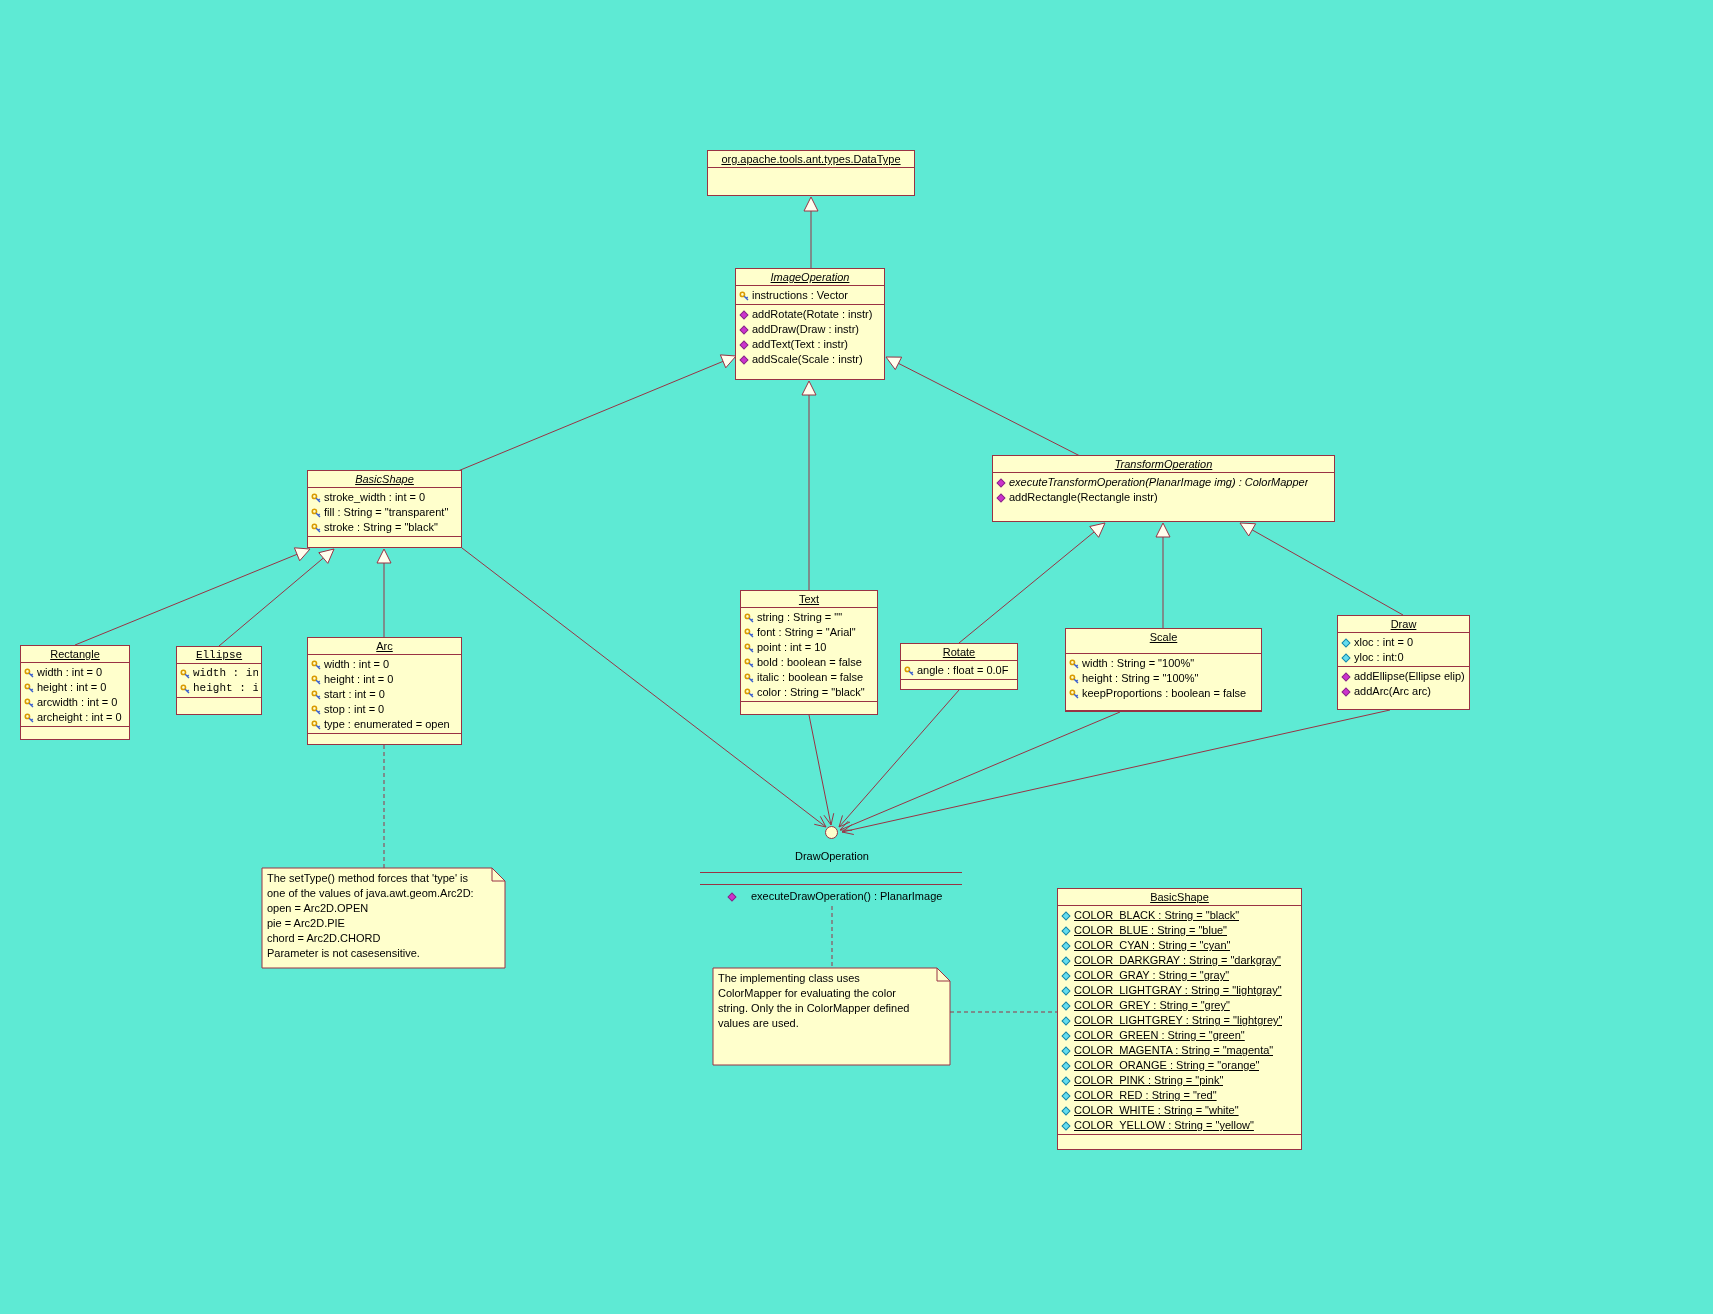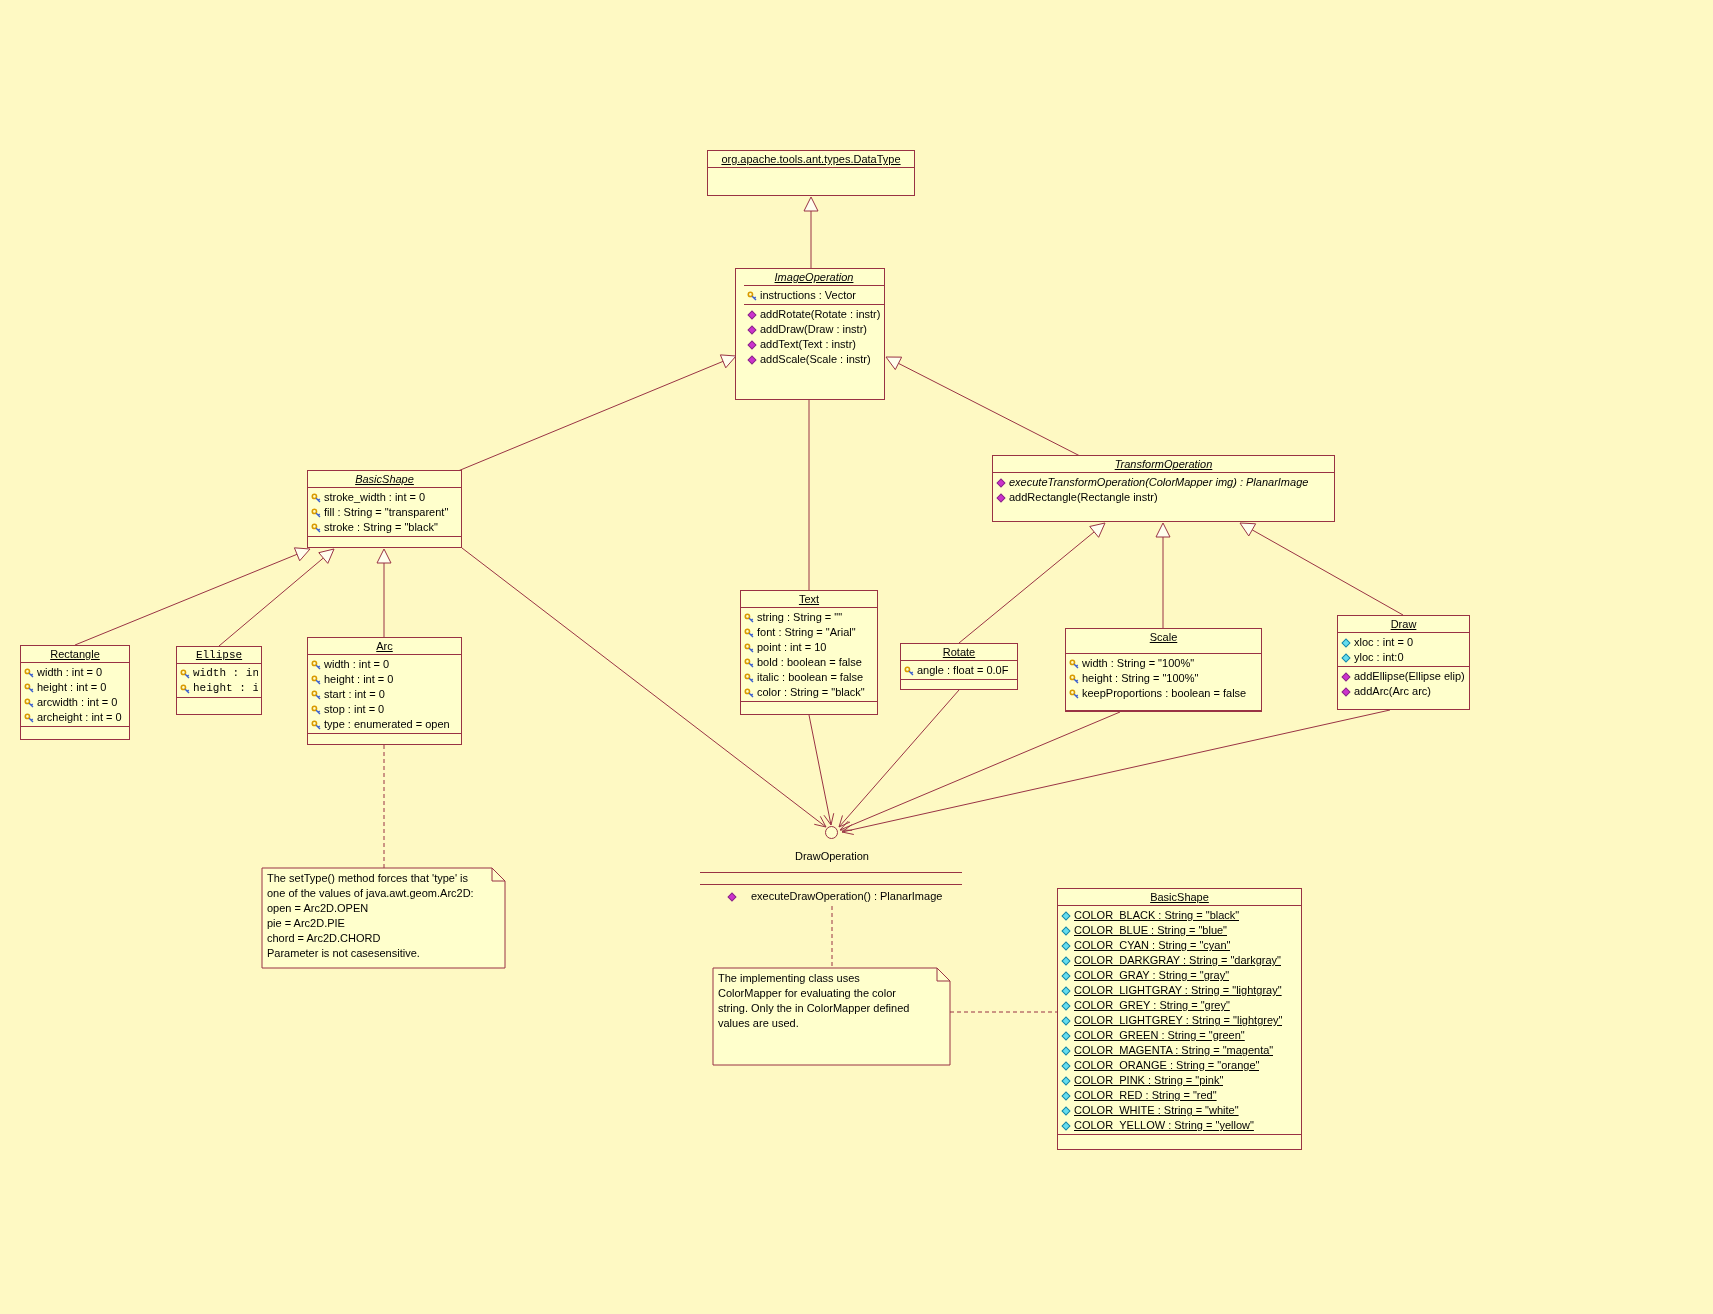--- a/index.html
+++ b/index.html
@@ -1,17 +1,17 @@
 <!DOCTYPE html>
 <html><head>
 <meta charset="utf-8">
 <style>
   html,body { margin:0; padding:0; background:#FFFFFF; }
   body { font-family:"Liberation Sans", sans-serif; }
-  #canvas { position:relative; width:1713px; height:1314px; background:#fef9c3; overflow:hidden; }
+  #canvas { position:relative; width:1713px; height:1314px; background:#5eead4; overflow:hidden; }
   #edges { position:absolute; left:0; top:0; }
 
   .uml-class {
     position:absolute; background:#FFFFCC; border:1px solid #993344;
     box-sizing:border-box; display:flex; flex-direction:column;
     font-size:11px; color:#000; overflow:hidden;
   }
   .uml-title {
     text-align:center; text-decoration:underline; line-height:13px;
     padding:2px 2px 1px 2px; flex:0 0 auto; white-space:nowrap; overflow:hidden;
@@ -112,21 +112,21 @@
       <path d="M262,868 L492,868 L505,881 L505,968 L262,968 Z" fill="#FFFFCC" stroke="#993344"></path>
       <path d="M492,868 L492,881 L505,881" fill="none" stroke="#993344"></path>
       <path d="M713,968 L937,968 L950,981 L950,1065 L713,1065 Z" fill="#FFFFCC" stroke="#993344"></path>
       <path d="M937,968 L937,981 L950,981" fill="none" stroke="#993344"></path>
     </svg>
   <div id="layer">
       <div class="uml-class" style="left: 707px; top: 150px; width: 208px; height: 46px;">
         <div class="uml-title">org.apache.tools.ant.types.DataType</div>
         <div class="uml-sec"></div>
       </div>
-      <div class="uml-class abstract" style="left: 735px; top: 268px; width: 150px; height: 132px; padding-left: 8px;">
+      <div class="uml-class abstract" style="left: 735px; top: 268px; width: 150px; height: 112px;">
         <div class="uml-title">ImageOperation</div>
         <div class="uml-sec">
           <div class="uml-row">
             <span class="uml-icon">
               <svg width="10" height="10" viewBox="0 0 10 10">
                 <circle cx="3.4" cy="3.4" r="2.1" fill="none" stroke="#D99A00" stroke-width="1.6"></circle>
                 <path d="M5.2 5.2 L9 9 M7.3 7.3 L8.7 5.9" stroke="#3A5FCD" stroke-width="1.4" fill="none"></path>
               </svg>
             </span>
             <span class="uml-text">instructions : Vector</span>
@@ -202,21 +202,21 @@
       </div>
       <div class="uml-class abstract" style="left: 992px; top: 455px; width: 343px; height: 67px;">
         <div class="uml-title">TransformOperation</div>
         <div class="uml-sec">
           <div class="uml-row italic">
             <span class="uml-icon">
               <svg width="10" height="10" viewBox="0 0 10 10">
                 <rect x="2.2" y="2.2" width="5.6" height="5.6" transform="rotate(45 5 5)" fill="#CC33CC" stroke="#882288"></rect>
               </svg>
             </span>
-            <span class="uml-text">executeTransformOperation(ColorMapper img) : PlanarImage</span>
+            <span class="uml-text">executeTransformOperation(PlanarImage img) : ColorMapper</span>
           </div>
           <div class="uml-row">
             <span class="uml-icon">
               <svg width="10" height="10" viewBox="0 0 10 10">
                 <rect x="2.2" y="2.2" width="5.6" height="5.6" transform="rotate(45 5 5)" fill="#CC33CC" stroke="#882288"></rect>
               </svg>
             </span>
             <span class="uml-text">addRectangle(Rectangle instr)</span>
           </div>
         </div>

